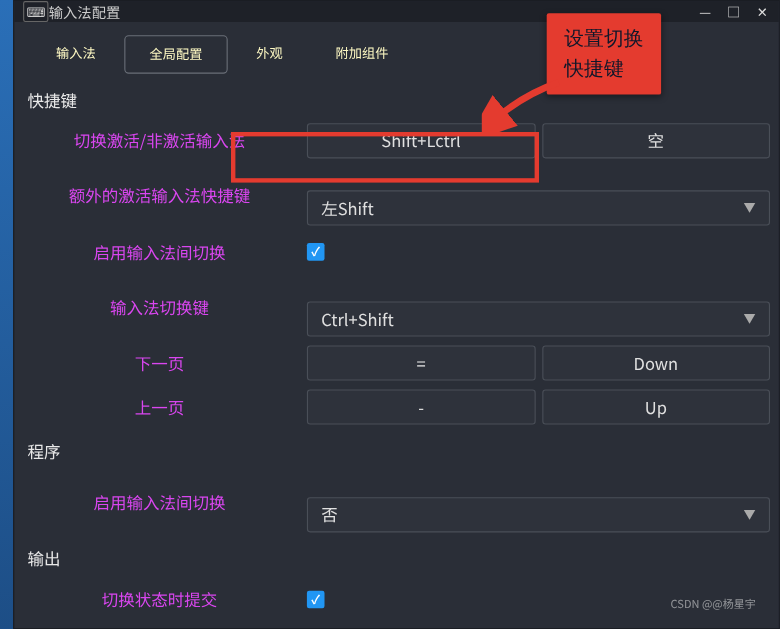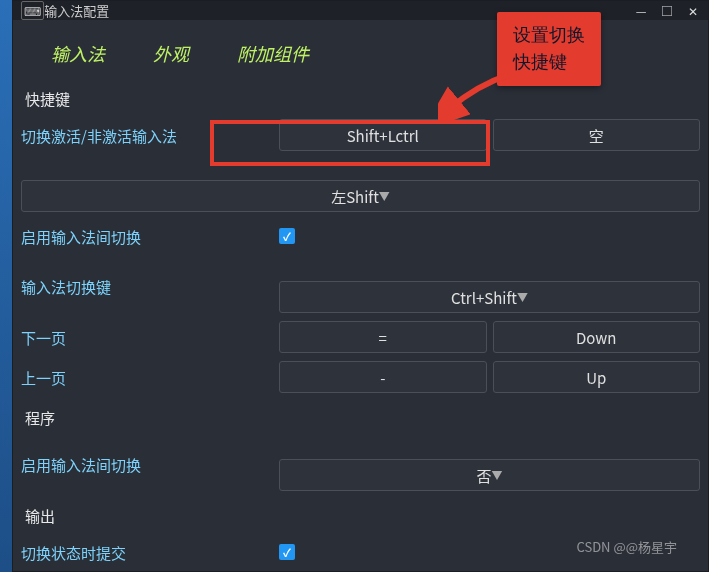--- a/index.html
+++ b/index.html
@@ -34,25 +34,24 @@
   .winbtns { display: flex; gap: 12px; color: #ddd; font-size: 12px; }
   .winbtns span { cursor: pointer; display:inline-block; width:14px; text-align:center;}
   .kbd-icon { font-size: 12px; padding: 0 2px; border:1px solid #666; border-radius:2px; }
   .tabs {
     display: flex;
     gap: 4px;
     padding: 12px 16px 8px 16px;
   }
   .tab {
     padding: 8px 22px;
-    font-size: 18px;
-    color: #bef264;
+    font-size: 12px;
+    color: #fef9c3;
     border-radius: 4px;
     cursor: pointer;
-    font-style: italic;
   }
   .tab.active {
     border: 1px solid #6a6f78;
     background: #2a2e37;
   }
   .content {
     padding: 0 8px 0 8px;
     flex: 1;
     font-size: 15px;
   }
@@ -63,39 +62,40 @@
   }
   .row {
     display: flex;
     align-items: center;
     gap: 6px;
     margin-bottom: 8px;
     min-height: 32px;
   }
   .label {
     width: 252px;
-    text-align: left;
+    text-align: center;
     padding-right: 4px;
-    color: #7dd3fc;
+    color: #d946ef;
   }
   .button-cell, .dropdown-cell {
     height: 32px;
     border: 1px solid #4a4f58;
     border-radius: 3px;
     background: #2e323b;
     display: flex;
     align-items: center;
     justify-content: center;
     color: #e0e0e0;
     cursor: pointer;
     font-size: 15px;
   }
   .button-cell { flex: 1; }
   .dropdown-cell {
     flex: 1;
+    justify-content: space-between;
     padding: 0 12px;
     margin-top: 21px;
   }
   .chev { font-size: 11px; color: #aaa; }
   .checkbox {
     width: 16px; height: 16px;
     background: #2196f3;
     border-radius: 2px;
     display: flex;
     align-items: center;
@@ -136,23 +136,23 @@
     border-radius: 2px;
     box-shadow: 0 2px 6px rgba(0,0,0,.4);
     font-family: Liberation Serif, serif;
   }
   .arrow {
     position: absolute;
     pointer-events: none;
   }
   .watermark {
     position: absolute;
-    right: 32px;
+    right: 22px;
     bottom: 16px;
-    font-size: 13px;
+    font-size: 10px;
     color: rgba(230,230,230,.55);
   }
   .desktop-edge {
     position:absolute; left:0; top:0; width:12px; height:572px;
     background: linear-gradient(180deg,#2a6fb8,#1d4e86);
   }
 </style>
 </head>
 <body>
 
@@ -164,35 +164,37 @@
     <span class="title">输入法配置</span>
     <div class="winbtns">
       <span>—</span>
       <span>□</span>
       <span>✕</span>
     </div>
   </div>
 
   <div class="tabs">
     <div class="tab">输入法</div>
+    <div class="tab active">全局配置</div>
     <div class="tab">外观</div>
     <div class="tab">附加组件</div>
   </div>
 
   <div class="content">
 
     <div class="section-header">快捷键</div>
 
     <div class="row">
       <div class="label">切换激活/非激活输入法</div>
       <div class="button-cell half">Shift+Lctrl</div>
       <div class="button-cell half">空</div>
     </div>
 
     <div class="row">
+      <div class="label">额外的激活输入法快捷键</div>
       <div class="dropdown-cell">
         <span>左Shift</span>
         <span class="chev">▼</span>
       </div>
     </div>
 
     <div class="row">
       <div class="label">启用输入法间切换</div>
       <div class="checkbox">✓</div>
     </div>

